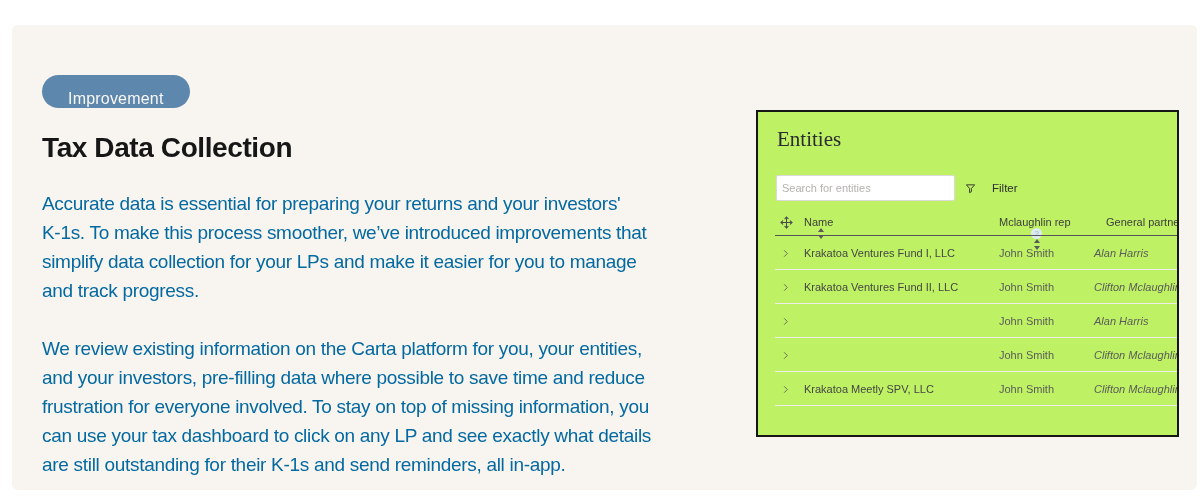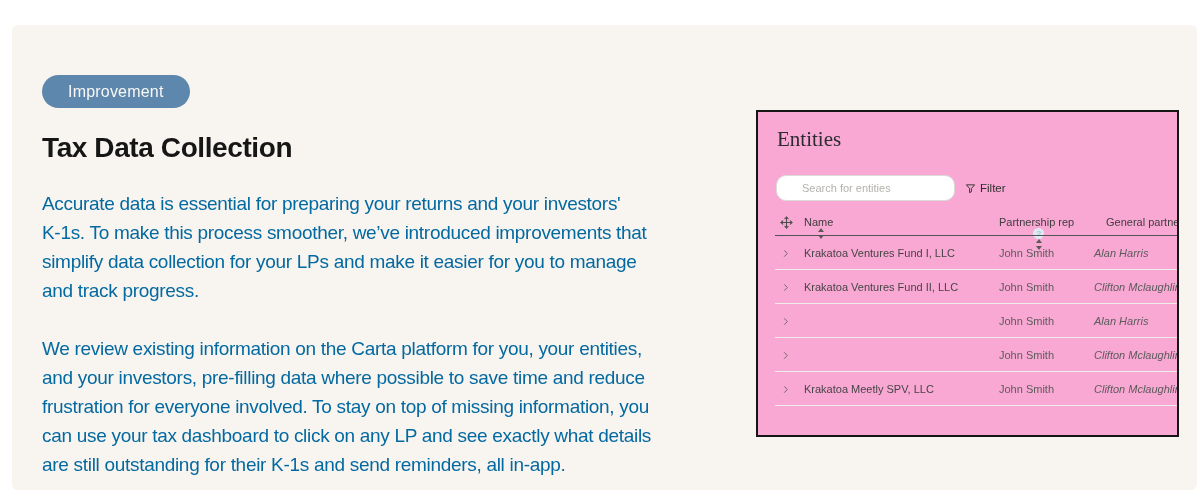--- a/index.html
+++ b/index.html
@@ -5,45 +5,45 @@
   * { margin:0; padding:0; box-sizing:border-box; }
   html,body { width:1200px; height:504px; background:#ffffff; overflow:hidden;
               font-family:"Liberation Sans", sans-serif; }
   body { position:relative; }
 
   .panel { position:absolute; left:12px; top:25px; width:1185px; height:465px;
            background:#f8f4ef; border-radius:6px; }
 
   .badge { position:absolute; left:30px; top:50px; height:33px; padding:0 26px;
            border-radius:17px; background:#5d87ac; color:#faf8f5; font-size:16px;
-           display:inline-flex; align-items:center; letter-spacing:0.2px; }
+           display:inline-flex; align-items:flex-end; letter-spacing:0.2px; }
 
   .page-title { position:absolute; left:30px; top:106px; font-size:28px; line-height:34px;
                 color:#161616; font-weight:700; letter-spacing:-0.4px; }
 
   .body-copy { position:absolute; left:30px; width:745px; font-size:19px; line-height:29px;
                color:#0369a1; letter-spacing:-0.3px; white-space:pre-line; }
   .p1 { top:164px; }
   .p2 { top:309px; }
 
   
   .card { position:absolute; left:744px; top:85px; width:423px; height:327px;
-          background:#f9a8d4; border:2px solid #161616; overflow:hidden; }
+          background:#bef264; border:2px solid #161616; overflow:hidden; }
 
   .card-title { position:absolute; left:19px; top:15px;
                 font-family:"Liberation Serif", serif; font-size:21px; color:#2b2b31; }
 
   .search-input { position:absolute; left:18px; top:63px; width:179px; height:26px;
-                  border:1px solid #dcdad6; border-radius:10px; background:#fff;
-                  font-size:11px; color:#333; padding:0 25px;
+                  border:1px solid #dcdad6; border-radius:2px; background:#fff;
+                  font-size:11px; color:#333; padding:0 5px;
                   font-family:"Liberation Sans", sans-serif; }
   .search-input::placeholder { color:#b5b2ad; }
 
   .filter-btn { position:absolute; left:207px; top:66px; height:20px; display:flex;
-                align-items:center; gap:4px; font-size:11.5px; color:#2d2d2d;
+                align-items:center; gap:16px; font-size:11.5px; color:#2d2d2d;
                 background:none; border:none; cursor:pointer;
                 font-family:"Liberation Sans", sans-serif; }
 
   .thead { position:absolute; left:0; top:104px; right:0; height:20px; }
   .th { position:absolute; top:0; height:20px; display:flex; align-items:center;
         font-size:11px; color:#3d3d3d; white-space:nowrap;flex-direction:column; }
   .th-drag { left:22px; }
   .th-name { left:46px; }
   .th-rep  { left:241px; }
   .th-gp   { left:348px; }
@@ -126,21 +126,21 @@
           </svg>
         </span>
       </span>
 
       <span class="th th-name">
         <span>Name</span>
         <span class="sort-icon"></span>
       </span>
 
       <span class="th th-rep">
-        <span>Partnership rep</span>
+        <span>Mclaughlin rep</span>
         <span class="help-icon">?</span>
         <span class="sort-icon"></span>
       </span>
 
       <span class="th th-gp">
         <span>General partner</span>
 
       </span>
     </div>
     <div class="header-line"></div>

